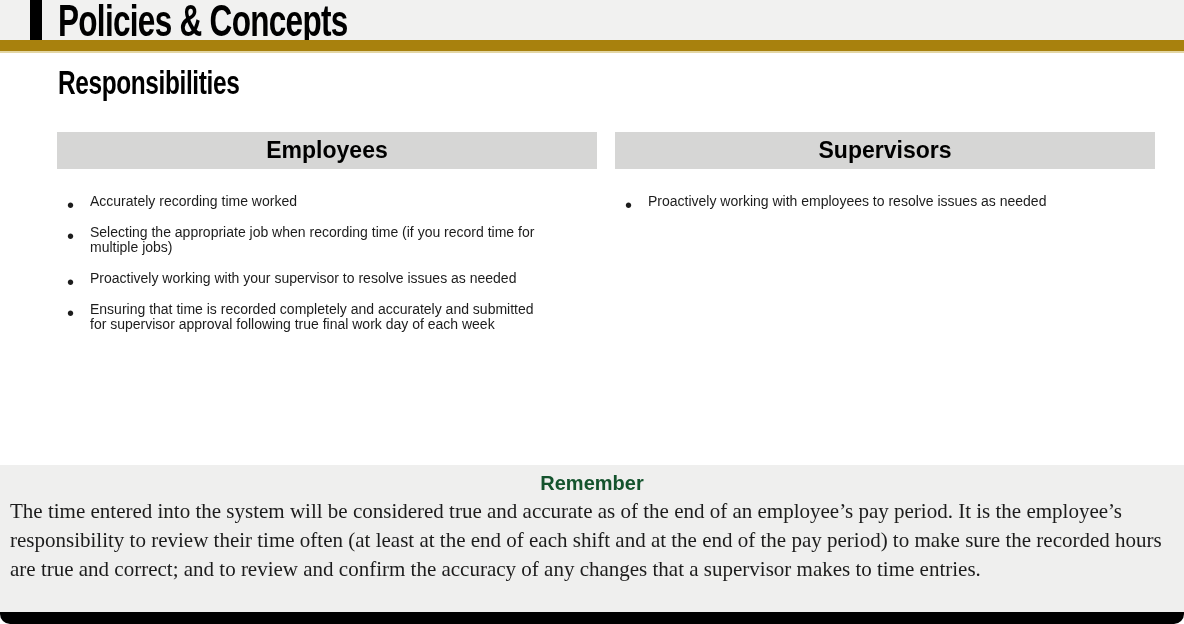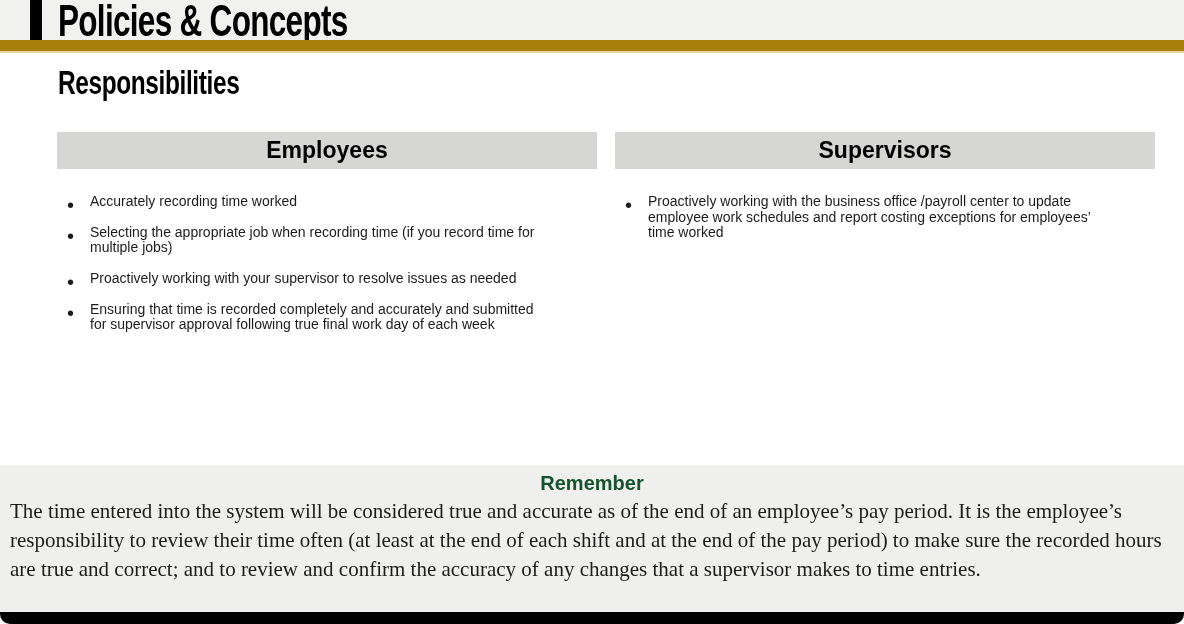--- a/index.html
+++ b/index.html
@@ -107,23 +107,23 @@
           <li>Proactively working with your supervisor to resolve issues as needed</li>
 
           <li>Ensuring that time is recorded completely and accurately and submitted for supervisor approval following true final work day of each week</li>
         </ul>
     </div>
 
     <div class="column">
       <div class="col-header">Supervisors</div>
       <ul class="bullets">
 
+          <li>Proactively working with employees to resolve issues as needed</li>
 
 
-          <li>Proactively working with the business office /payroll center to update employee work schedules and report costing exceptions for employees’ time worked</li>
         </ul>
     </div>
 
   </div>
 
   <div class="remember">
     <p class="remember-heading">Remember</p>
     <p class="remember-body">The time entered into the system will be considered true and accurate as of the end of an employee’s pay period. It is the employee’s responsibility to review their time often (at least at the end of each shift and at the end of the pay period) to make sure the recorded hours are true and correct; and to review and confirm the accuracy of any changes that a supervisor makes to time entries.</p>
   </div>
 

